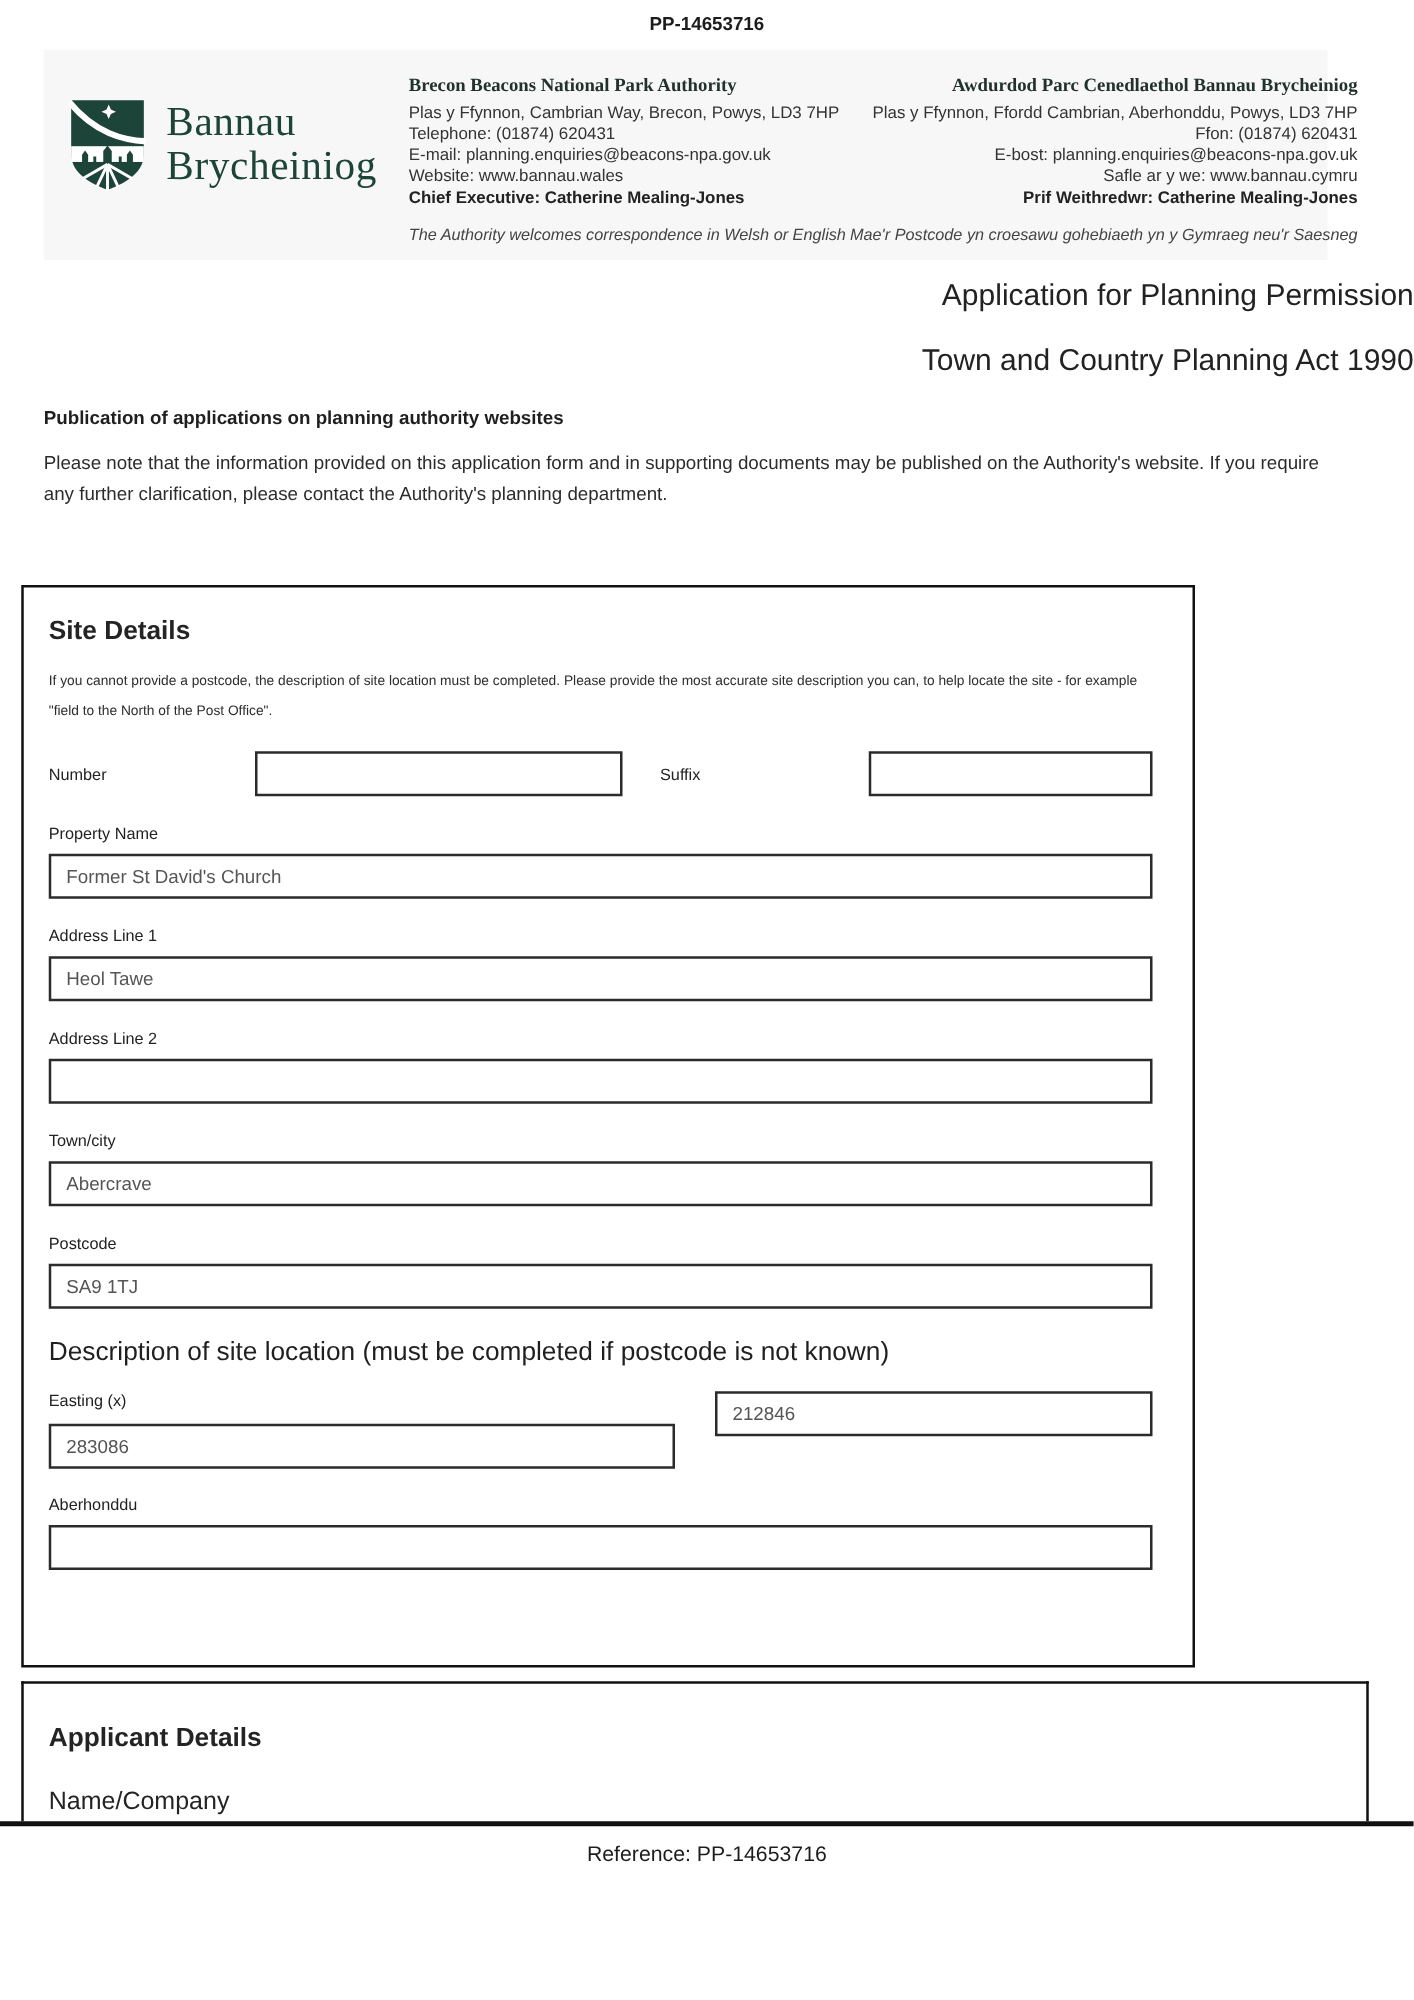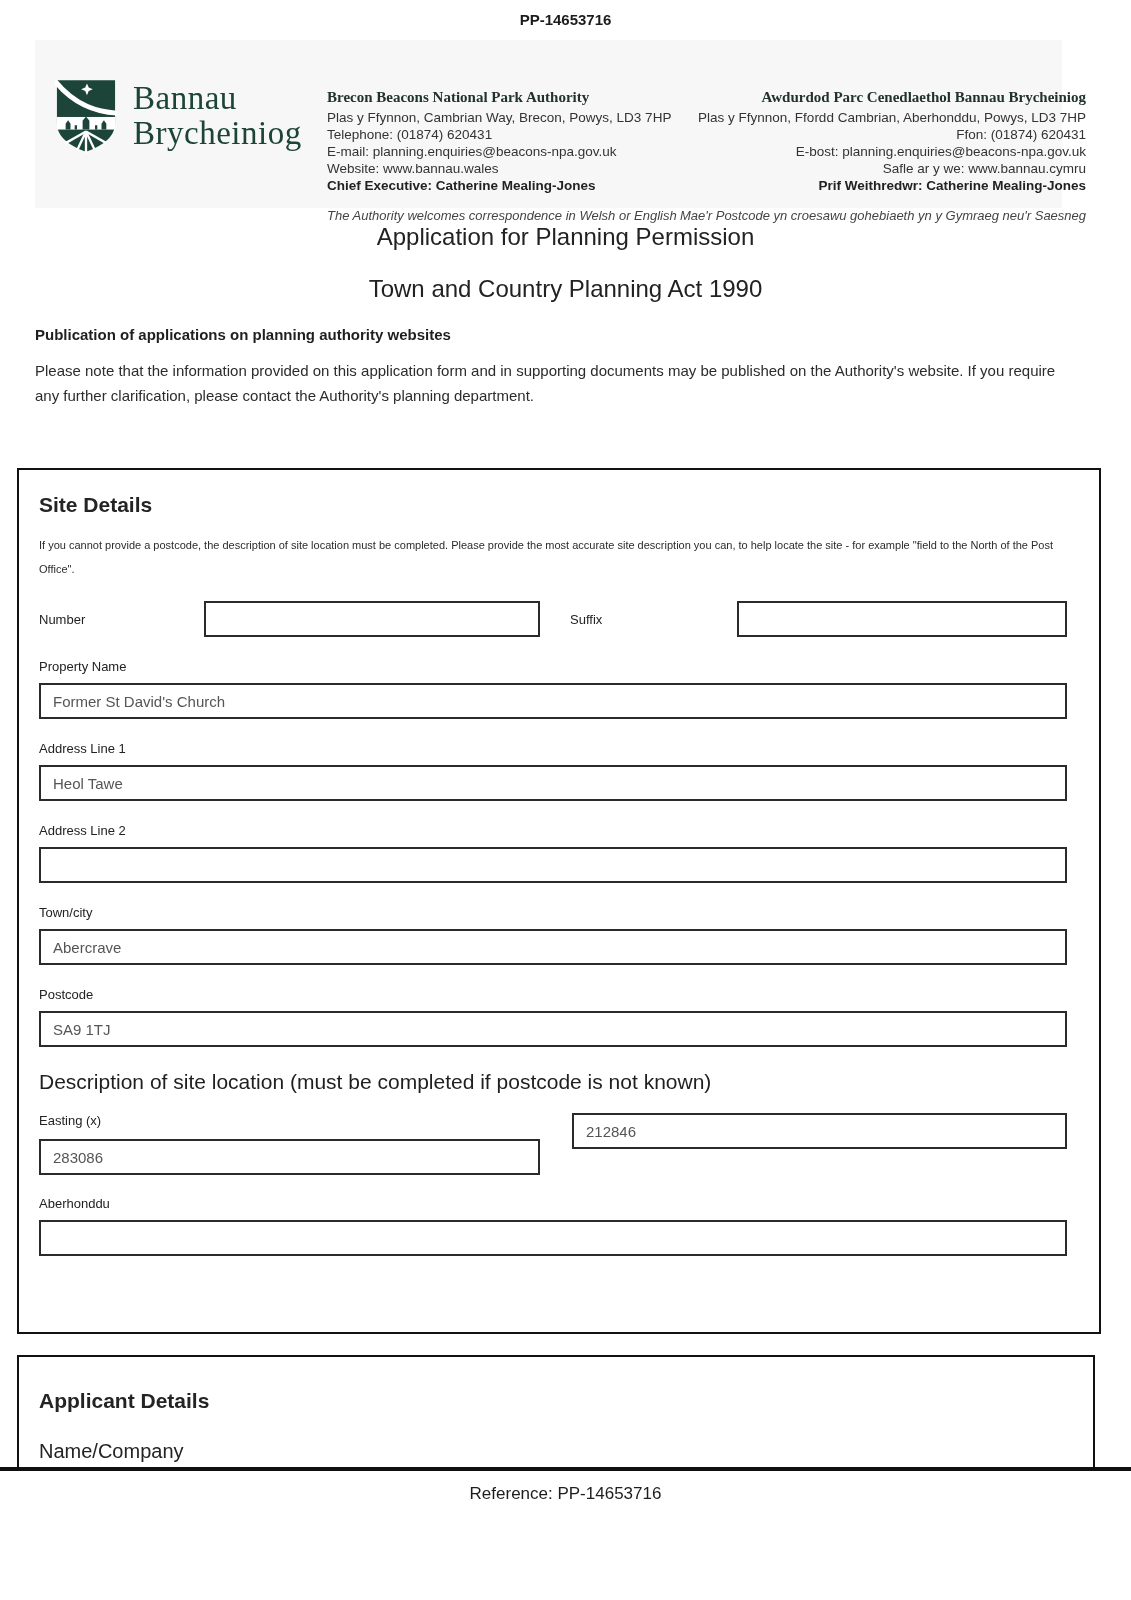--- a/index.html
+++ b/index.html
@@ -27,42 +27,42 @@
     width:292px;padding:38px 0 0 20px;display:flex;align-items:center;gap:16px;flex-shrink:0;
   }
   .logo svg{flex-shrink:0;}
   .wordmark{
     font-family:"Liberation Serif", serif;font-size:33px;line-height:35px;
     color:var(--green);letter-spacing:.5px;
   }
   .contact{width:353px;padding-top:20px;font-size:13.5px;line-height:17px;color:#333;flex-shrink:0;}
   .contact .org{
     font-family:"Liberation Serif", serif;font-weight:bold;font-size:15px;
-    color:#21312c;margin-bottom:3px;line-height:18px;margin-top:28px;
+    color:#21312c;margin-bottom:3px;line-height:18px;
   }
   .contact .strong{font-weight:bold;color:#222;}
   .contact .note{font-style:italic;font-size:13px;color:#444;margin-top:13px;}
   .col-cy{width:auto;text-align:right;}
   
   h1.doc-title{
-    text-align:center;font-size:24px;font-weight:normal;color:#222;
+    text-align:right;font-size:24px;font-weight:normal;color:#222;
     margin-top:14px;line-height:30px;
   }
   h1.doc-title.second{margin-top:22px;}
   .pub-heading{
     margin:22px 66px 0 35px;font-weight:bold;font-size:15px;color:#1f1f1f;
   }
   .pub-body{
     margin:16px 66px 0 35px;font-size:15px;line-height:24.5px;color:#2c2c2c;max-width:1030px;
   }
   
   .box{
     margin:0 36px 0 17px;border:2px solid var(--box-border);background:#fff;
   }
-  .site-box{margin-top:60px;padding:20px 32px 76px 20px;width:1084px;}
+  .site-box{margin-top:60px;padding:20px 32px 76px 20px;width:939px;}
   .box h2{font-size:21px;color:#242424;margin:3px 0 16px 0;}
   .intro{font-size:11px;line-height:24px;color:#2c2c2c;margin-bottom:20px;}
   .field-label{font-size:13px;color:#222;display:block;}
   .field-group{margin-bottom:22px;}
   .field-group .field-label{margin-bottom:9px;}
   input.fld{
     display:block;width:100%;height:36px;border:2px solid var(--input-border);
     background:#fff;font-family:"Liberation Sans", sans-serif;font-size:15px;color:#555;
     padding:0 12px;border-radius:0;outline:none;
   }
@@ -75,21 +75,21 @@
   
   h3.loc-heading{
     font-size:21px;font-weight:normal;color:#1f1f1f;margin:15px 0 18px 0;line-height:26px;
   }
   .two-col{display:flex;gap:32px;margin-bottom:21px;}
   .two-col .col{width:501px;flex-shrink:0;}
   .two-col .col:last-child{width:auto;flex:1;}
   .two-col .field-label{margin-bottom:11px;}
   
   .applicant-box{
-    margin-top:21px;border-bottom:none;height:112px;padding:20px;overflow:hidden;width:1078px;
+    margin-top:11px;border-bottom:none;height:112px;padding:20px;overflow:hidden;width:1078px;
   }
   .applicant-box h2{margin:12px 0 0 0;font-size:21px;}
   .name-company{font-size:20px;color:#242424;margin-top:27px;}
   
   .page-edge{width:1131px;height:4px;background:#101010;}
   .footer-ref{margin-top:13px;text-align:center;font-size:17px;color:#1d1d1d;}
 </style>
 </head>
 <body>
 

